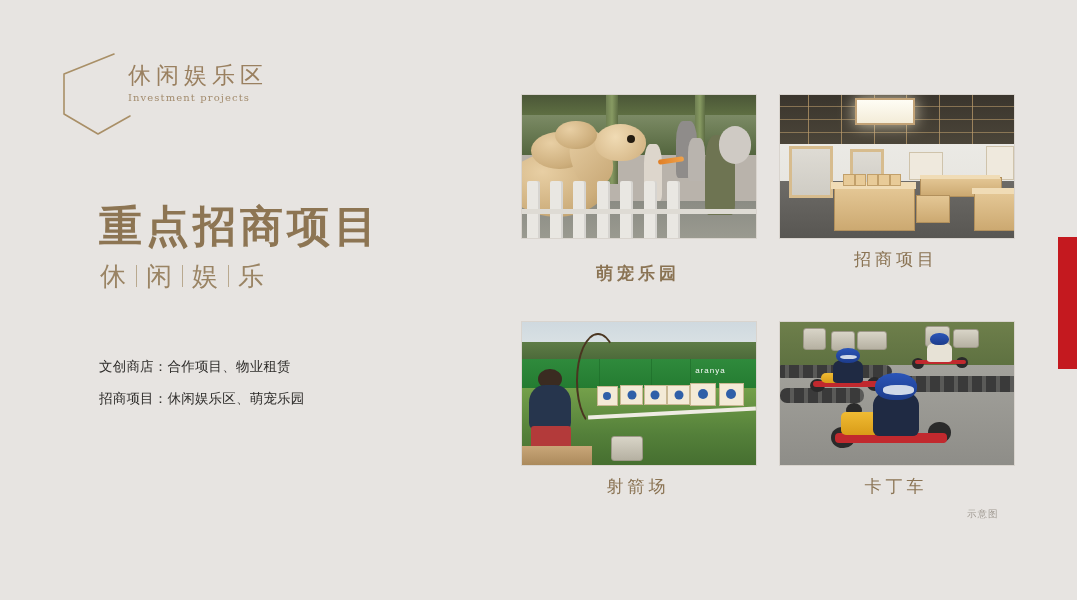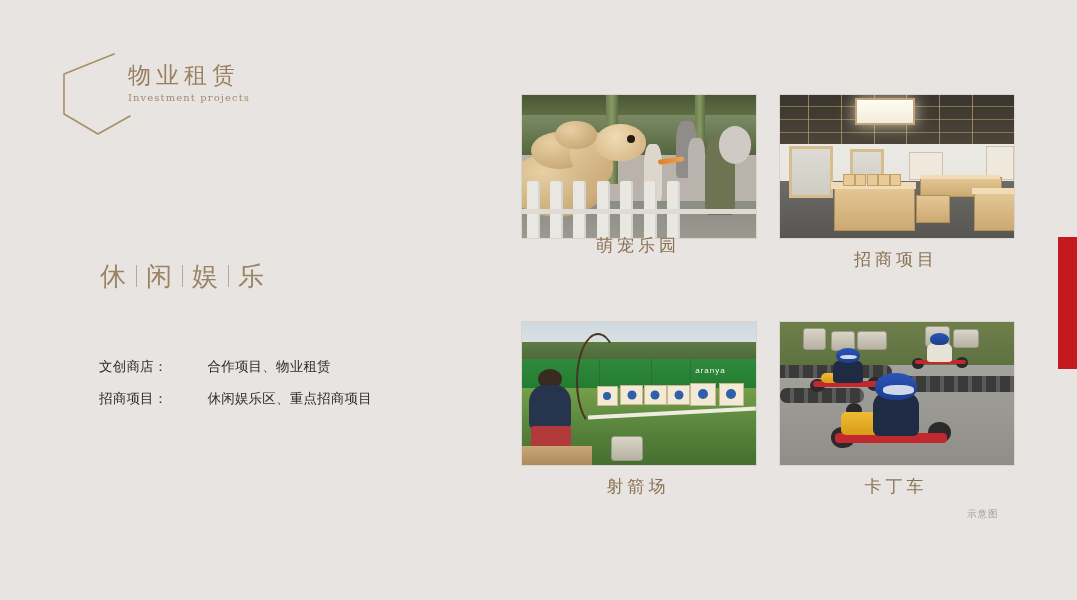--- a/index.html
+++ b/index.html
@@ -113,21 +113,21 @@
   .detail-row {
     font-size: 13.5px;
     color: #2e2c2a;
     line-height: 1.0;
     margin-bottom: 18px;
     white-space: nowrap;
     letter-spacing: 0.2px;
   }
   .detail-row:last-child { margin-bottom: 0; }
   .detail-label { color: #2e2c2a; }
-  .detail-value { color: #2e2c2a; margin-left: 40px; }
+  .detail-value { color: #2e2c2a; }
 
   
   .photo-grid { position: absolute; left: 0; top: 0; }
   .photo-frame {
     position: absolute;
     overflow: hidden;
     background: #b9b3ab;
     border: 1px solid #d9d4ce;
   }
   .caption {
@@ -244,41 +244,42 @@
 
 <div class="slide">
 
   <div class="accent-bar"></div>
 
   <div class="logo-block">
     <svg class="logo-hex" viewBox="0 0 78 84" fill="none" xmlns="http://www.w3.org/2000/svg">
       <path d="M56 2 L6 22 L6 62 L40 82 L72 64" stroke="#a98f67" stroke-width="1.6" fill="none" stroke-linejoin="round" stroke-linecap="round"></path>
     </svg>
     <div class="logo-text">
-      <div class="logo-cn">物业租赁</div>
+      <div class="logo-cn">休闲娱乐区</div>
       <div class="logo-en">Investment projects</div>
     </div>
   </div>
 
+  <div class="headline">重点招商项目</div>
   <div class="subhead">
     <span>休</span>
     <span class="sep"></span>
     <span>闲</span>
     <span class="sep"></span>
     <span>娱</span>
     <span class="sep"></span>
     <span>乐</span>
   </div>
 
   <div class="details">
     <div class="detail-row">
       <span class="detail-label">文创商店：</span><span class="detail-value">合作项目、物业租赁</span>
     </div>
     <div class="detail-row">
-      <span class="detail-label">招商项目：</span><span class="detail-value">休闲娱乐区、重点招商项目</span>
+      <span class="detail-label">招商项目：</span><span class="detail-value">休闲娱乐区、萌宠乐园</span>
     </div>
   </div>
 
   <div class="photo-grid">
 
     <div class="photo-frame" style="left:521px; top:94px; width:234px; height:143px;">
       <div class="scene">
         <div class="s1-sky"></div>
         <div class="s1-canopy"></div>
         <div class="s1-post" style="left:36%;"></div>
@@ -305,21 +306,21 @@
           <div class="s1-picket" style="left:12%;"></div>
           <div class="s1-picket" style="left:22%;"></div>
           <div class="s1-picket" style="left:32%;"></div>
           <div class="s1-picket" style="left:42%;"></div>
           <div class="s1-picket" style="left:52%;"></div>
           <div class="s1-picket" style="left:62%;"></div>
           <div class="s1-rail"></div>
         </div>
       </div>
     </div>
-    <div class="caption" style="left:521px; top:234px; width:234px;">萌宠乐园</div>
+    <div class="caption" style="left:521px; top:262px; width:234px;font-weight:bold;">萌宠乐园</div>
 
     <div class="photo-frame" style="left:779px; top:94px; width:234px; height:143px;">
       <div class="scene">
         <div class="s2-wall"></div>
         <div class="s2-ceiling"></div>
         <div class="s2-grid-h" style="top:8%;"></div>
         <div class="s2-grid-h" style="top:17%;"></div>
         <div class="s2-grid-h" style="top:26%;"></div>
         <div class="s2-grid-v" style="left:12%;"></div>
         <div class="s2-grid-v" style="left:26%;"></div>

